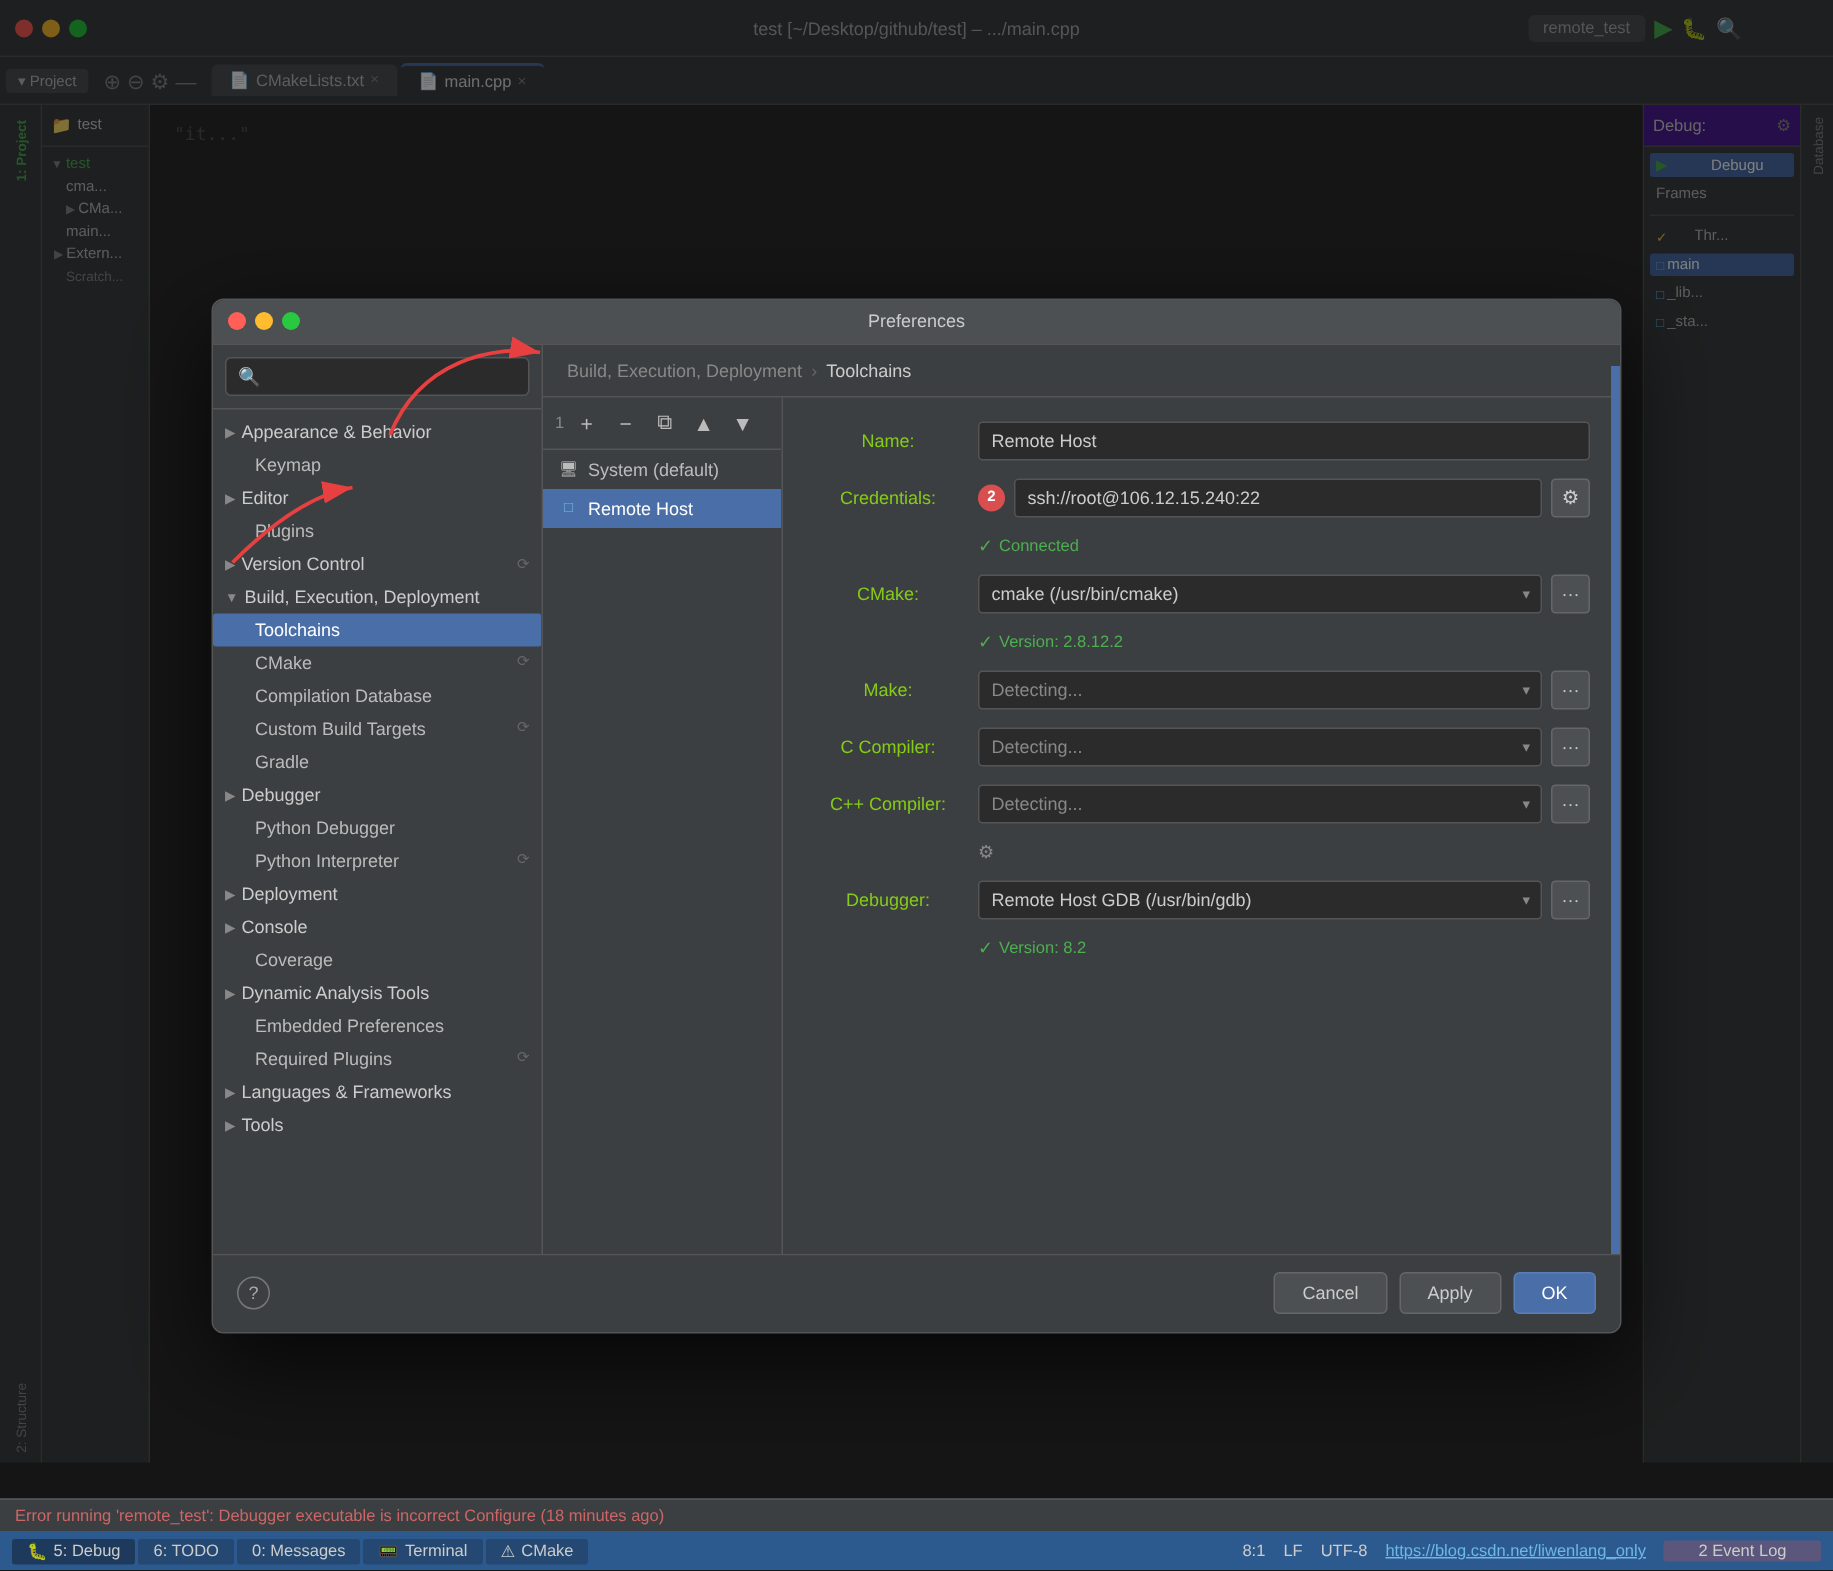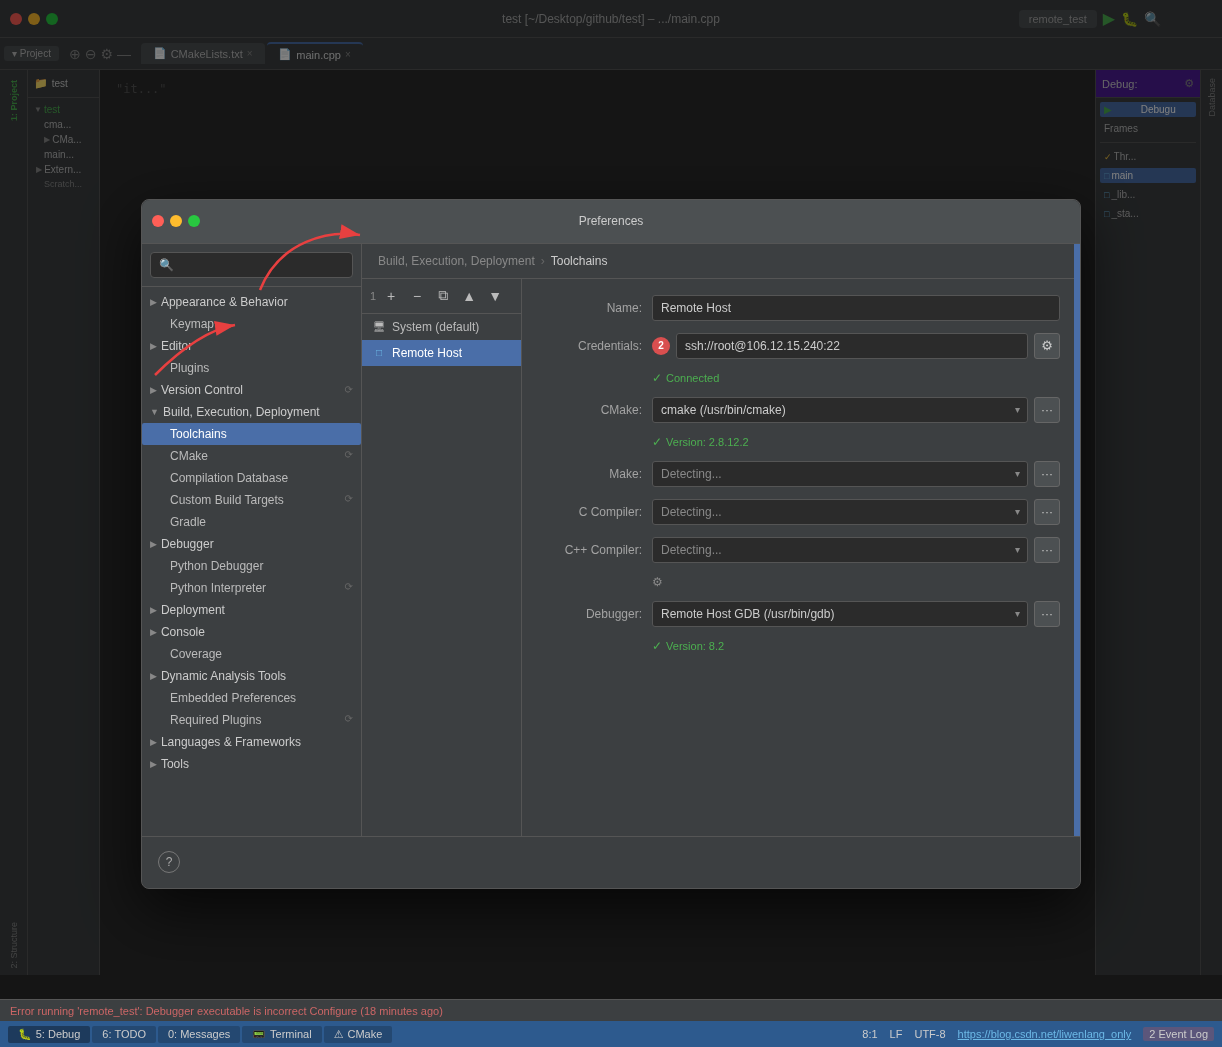--- a/index.html
+++ b/index.html
@@ -66,21 +66,21 @@
       border-radius: 8px;
       width: 940px;
       height: 690px;
       display: flex;
       flex-direction: column;
       box-shadow: 0 20px 60px rgba(0,0,0,0.7);
       position: relative;
       top: 20px;
     }
     .prefs-title-bar {
-      height: 44px;
+      height: 30px;
       background: #4c5052;
       border-radius: 8px 8px 0 0;
       display: flex;
       align-items: center;
       justify-content: center;
       border-bottom: 1px solid #555;
       position: relative;
     }
     .prefs-title-lights {
       position: absolute;
@@ -214,23 +214,23 @@
       font-size: 10px;
     }
     .form-row {
       display: flex;
       align-items: center;
       margin-bottom: 12px;
       gap: 10px;
     }
     .form-label {
       width: 100px;
-      color: #a3a3a3;
-      font-size: 12px;
-      text-align: right;
+      color: #84cc16;
+      font-size: 12px;
+      text-align: center;
       flex-shrink: 0;
     }
     .form-input-wrap {
       flex: 1;
       display: flex;
       align-items: center;
       gap: 6px;
     }
     .form-input {
       flex: 1;
@@ -533,21 +533,21 @@
       </div>
       <div style="padding:4px; font-size:10px; display:flex; flex-direction:column; gap:4px;">
         <div style="display:flex; align-items:center; gap:4px; padding:2px 4px; background:#4a6ea8; border-radius:2px; cursor:pointer;">
           <span style="color:#4caf50; font-size:10px;">▶</span>
           <span style="color:#fff; font-size:10px; white-space:nowrap; overflow:hidden; text-overflow:ellipsis;padding-left:25px;">Debugu</span>
         </div>
         <div style="padding:2px 4px; font-size:10px; color:#bbb; cursor:pointer;">Frames</div>
         <div style="border-top:1px solid #555; margin:2px 0;"></div>
         <div style="display:flex; align-items:center; gap:2px; padding:2px 4px; cursor:pointer;">
           <span style="color:#f0c040; font-size:9px;">✓</span>
-          <span style="color:#bbb; font-size:10px; white-space:nowrap; overflow:hidden; text-overflow:ellipsis;">Thr...</span>
+          <span style="color:#bbb; font-size:10px; white-space:nowrap; overflow:hidden; text-overflow:ellipsis;margin-left:16px;">Thr...</span>
         </div>
         <div style="background:#4a6ea8; border-radius:2px; padding:2px 4px; cursor:pointer; display:flex; align-items:center; gap:2px;">
           <span style="color:#6cb8e6; font-size:9px;">□</span>
           <span style="color:#fff; font-size:10px; white-space:nowrap; overflow:hidden; text-overflow:ellipsis;">main</span>
         </div>
         <div style="padding:2px 4px; font-size:10px; color:#bbb; cursor:pointer; display:flex; align-items:center; gap:2px;">
           <span style="color:#6cb8e6; font-size:9px;">□</span>
           <span style="white-space:nowrap; overflow:hidden; text-overflow:ellipsis;">_lib...</span>
         </div>
         <div style="padding:2px 4px; font-size:10px; color:#bbb; cursor:pointer; display:flex; align-items:center; gap:2px;">
@@ -833,20 +833,25 @@
           <div style="position:absolute; right:0; top:44px; bottom:52px; width:6px; background:#4a6ea8;"></div>
 
         </div>
 
       </div>
 
       <div class="prefs-footer">
         <div class="footer-help">
           <span>?</span>
         </div>
+        <div class="footer-buttons">
+          <button class="btn-cancel">Cancel</button>
+          <button class="btn-apply">Apply</button>
+          <button class="btn-ok">OK</button>
+        </div>
       </div>
 
     </div>
 
     <svg style="position:absolute; left:250px; top:220px; width:120px; height:80px; pointer-events:none; z-index:200;">
       <defs>
         <marker id="arrowhead1" markerWidth="8" markerHeight="6" refX="8" refY="3" orient="auto">
           <polygon points="0 0, 8 3, 0 6" fill="#e84040"></polygon>
         </marker>
       </defs>
@@ -887,19 +892,19 @@
       <div class="status-tab">
         <span>⚠</span>
         <span>CMake</span>
       </div>
     </div>
     <div class="status-bar-right">
       <span>8:1</span>
       <span>LF</span>
       <span>UTF-8</span>
       <span style="color:#6cb8e6; cursor:pointer; text-decoration:underline;">https://blog.csdn.net/liwenlang_only</span>
-      <span style="background:rgba(200,80,80,0.3); padding:1px 6px; border-radius:2px; cursor:pointer;">
+      <span style="background:rgba(200,80,80,0.3); padding:1px 23px; border-radius:2px; cursor:pointer;">
         <span>2 Event Log</span>
       </span>
     </div>
   </div>
 
 </div>
 
 </body></html>

